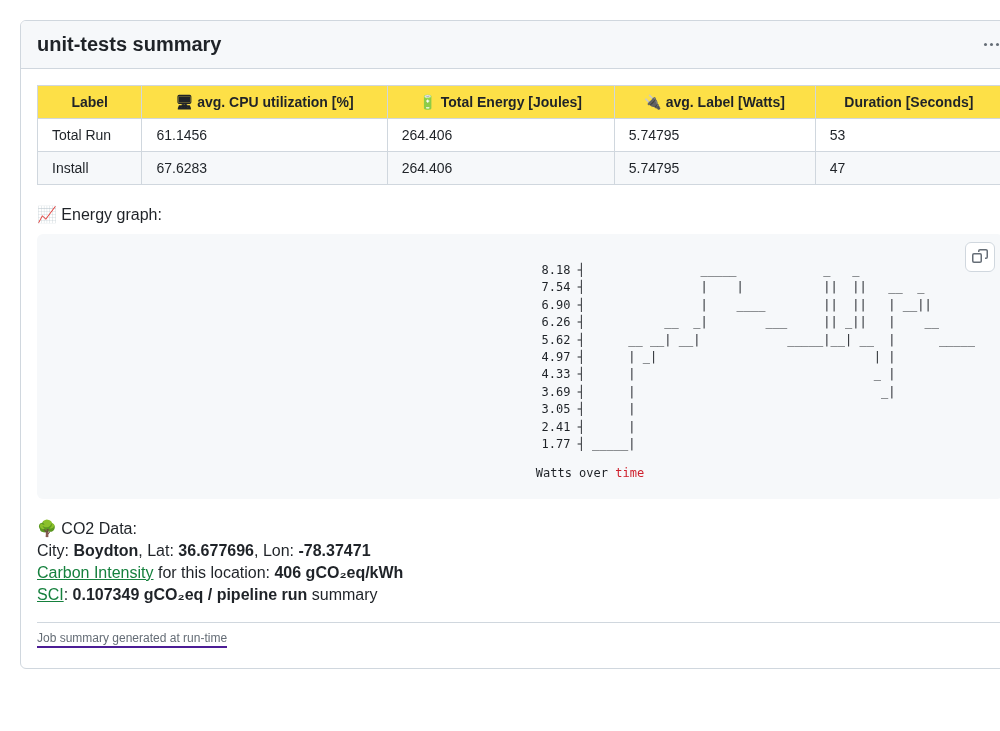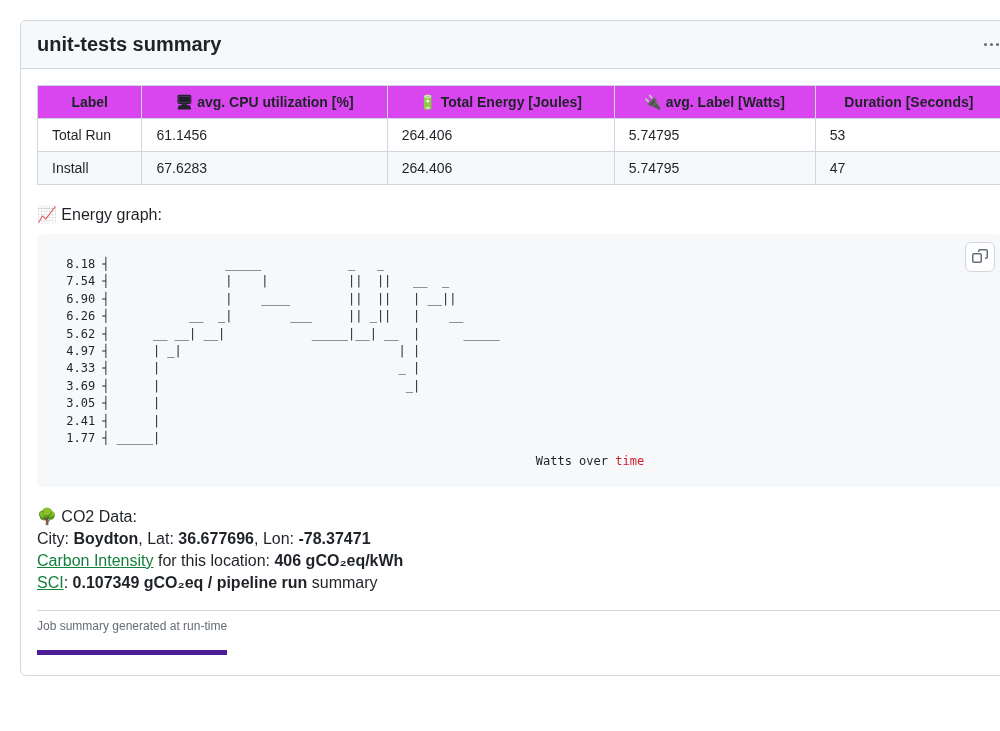--- a/index.html
+++ b/index.html
@@ -51,21 +51,21 @@
     font-size: 14px;
     margin-bottom: 20px;
   }
   table.data-table th, table.data-table td {
     border: 1px solid #d0d7de;
     padding: 8px 14px;
     text-align: left;
   }
   table.data-table th {
     font-weight: 600;
-    background: #d946ef;
+    background: #fde047;
     text-align: center;
   }
   table.data-table tbody tr:nth-child(even) td {
     background: #f6f8fa;
   }
   .section-label {
     font-size: 16px;
     margin: 18px 0 10px 0;
   }
   .codeblock {
@@ -73,22 +73,23 @@
     background: #f6f8fa;
     border-radius: 6px;
     padding: 16px 16px 16px 16px;
     font-family: ui-monospace, SFMono-Regular, "SF Mono", Menlo, Consolas, monospace;
     font-size: 12px;
     line-height: 1.45;
     overflow: auto;
     margin-bottom: 20px;
   }
   .codeblock pre {
-    margin: 6px;
+    margin: 12px;
     white-space: pre;
+    text-align: right;
   }
   .copy-btn {
     position: absolute;
     top: 8px;
     right: 8px;
     width: 30px;
     height: 30px;
     border: 1px solid #d0d7de;
     border-radius: 6px;
     background: #ffffff;
@@ -106,23 +107,23 @@
   .co2-block a { color: #15803d; text-decoration: underline; }
   hr.sep {
     border: none;
     border-top: 1px solid #d0d7de;
     margin: 18px 0 6px 0;
   }
   .footer-link {
     font-size: 12px;
     color: #656d76;
     text-decoration: none;
-    border-bottom: 5px solid #4c1d95;
+    border-bottom: 2px solid #4c1d95;
     display: inline-block;
-    padding-bottom: 17px;
+    padding-bottom: 1px;
     margin-bottom: 12px;
   }
 </style>
 </head>
 <body>
 
 <div class="card">
   <div class="card-header">
     <div class="card-title">unit-tests summary</div>
     <div class="dots">

